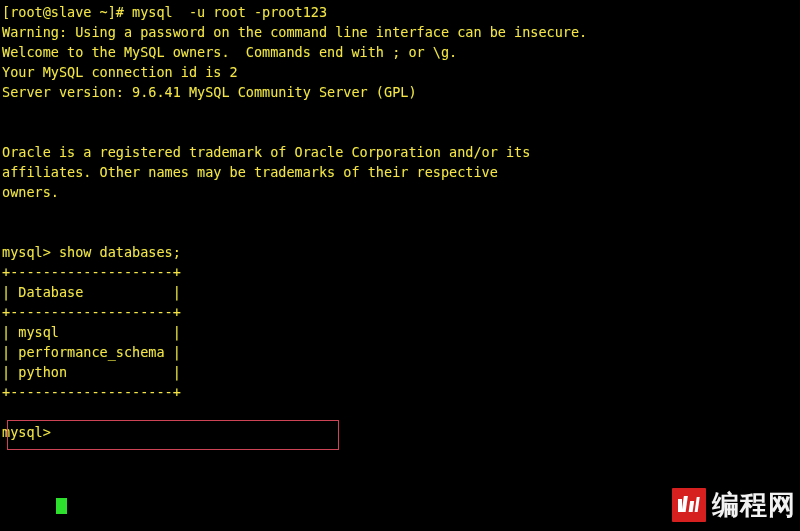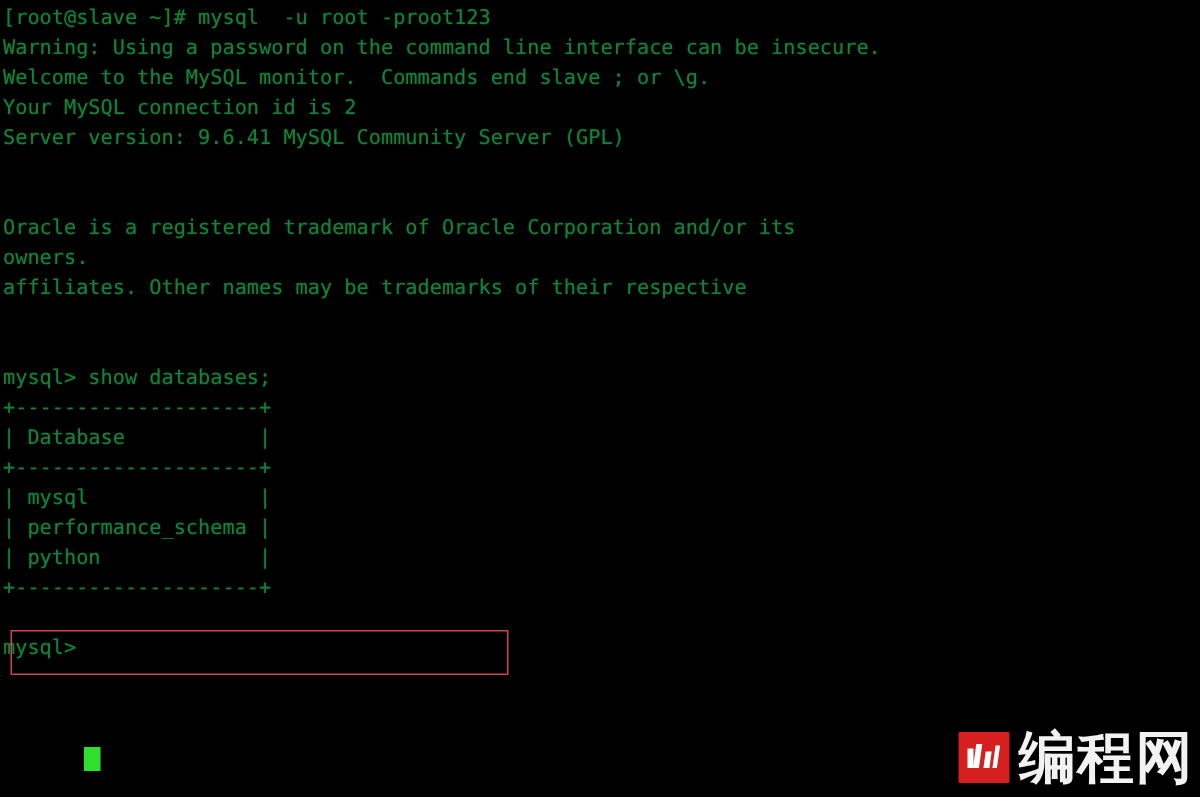--- a/index.html
+++ b/index.html
@@ -21,21 +21,21 @@
   #screen {
     position: absolute;
     left: 2px;
     top: 2px;
     width: 796px;
   }
   .line {
     height: 20px;
     white-space: pre;
     letter-spacing: 0px;
-    color: #15803d;
+    color: #fde047;
     text-shadow: 0 0 1px rgba(30,220,40,0.35);
   }
   .line.blank { color: transparent; }
 
   
   #highlight-box {
     position: absolute;
     left: 7px;
     top: 420px;
     width: 332px;
@@ -74,43 +74,43 @@
     display: flex;
     align-items: center;
     justify-content: center;
     margin-right: 6px;
     border-radius: 1px;
   }
   #wm-badge svg { display:block; }
   #wm-text {
     color: #f2f2f2;
     font-family: "DejaVu Sans", "Liberation Sans", sans-serif;
-    font-size: 38px;
+    font-size: 27px;
     font-weight: bold;
     letter-spacing: 1px;
     line-height: 34px;
     text-shadow: 0 1px 1px rgba(0,0,0,0.8);
   }
 </style>
 </head>
 <body>
 
 <div id="terminal">
 
   <div id="screen">
     <div class="line">[root@slave ~]# mysql  -u root -proot123</div>
     <div class="line">Warning: Using a password on the command line interface can be insecure.</div>
-    <div class="line">Welcome to the MySQL monitor.  Commands end slave ; or \g.</div>
+    <div class="line">Welcome to the MySQL owners.  Commands end with ; or \g.</div>
     <div class="line">Your MySQL connection id is 2</div>
     <div class="line">Server version: 9.6.41 MySQL Community Server (GPL)</div>
     <div class="line blank"></div>
     <div class="line blank"></div>
     <div class="line">Oracle is a registered trademark of Oracle Corporation and/or its</div>
+    <div class="line">affiliates. Other names may be trademarks of their respective</div>
     <div class="line">owners.</div>
-    <div class="line">affiliates. Other names may be trademarks of their respective</div>
     <div class="line blank"></div>
     <div class="line blank"></div>
     <div class="line">mysql&gt; show databases;</div>
     <div class="line">+--------------------+</div>
     <div class="line">| Database           |</div>
     <div class="line">+--------------------+</div>
     <div class="line">| mysql              |</div>
     <div class="line">| performance_schema |</div>
     <div class="line">| python             |</div>
     <div class="line">+--------------------+</div>

